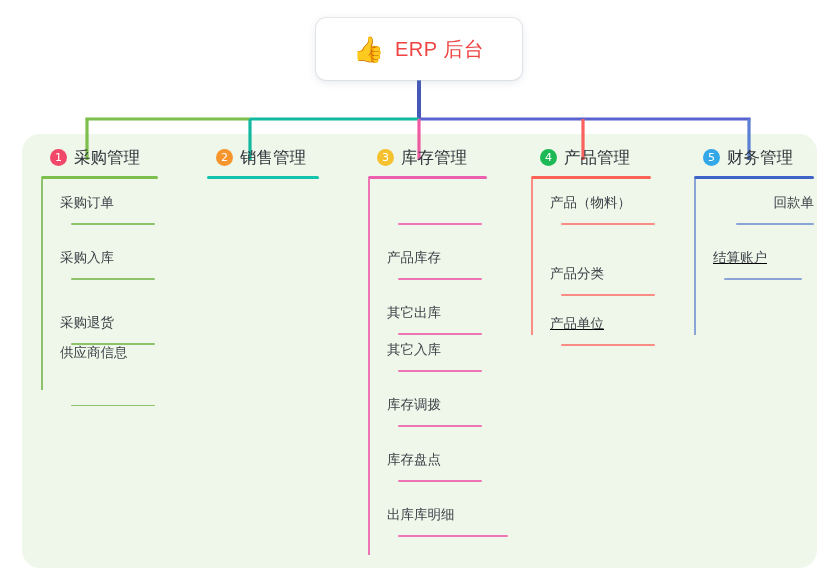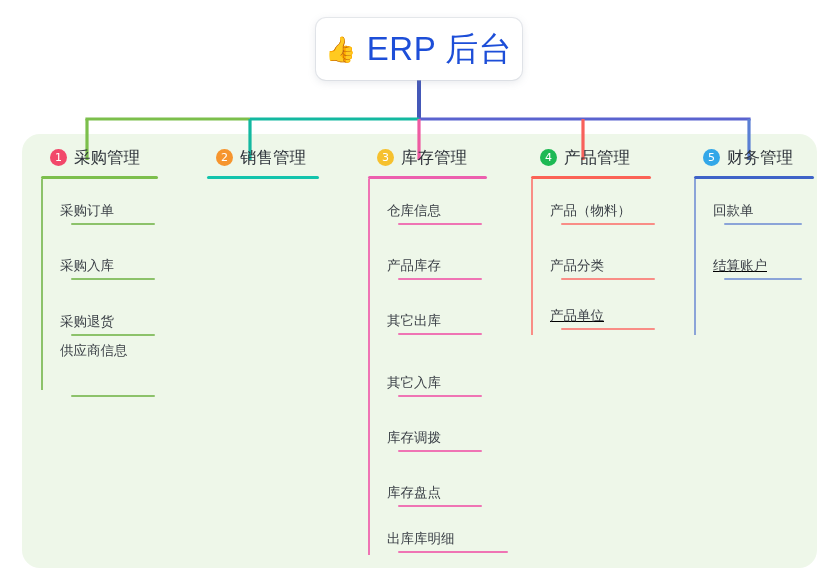--- a/index.html
+++ b/index.html
@@ -19,21 +19,21 @@
     width:206px; height:62px;
     background:#ffffff;
     border-radius:10px;
     box-shadow:0 2px 9px rgba(120,130,150,.20), 0 0 0 1px rgba(210,214,222,.45);
     display:flex;align-items:center;justify-content:center;
     gap:10px;
     box-sizing:border-box;
   }
   .root-emoji{font-size:25px;line-height:1;display:block;filter:saturate(1.05);}
   .root-title{
-    font-size:33px;color:#1d4ed8;letter-spacing:.5px;white-space:nowrap;
+    font-size:20px;color:#ef4444;letter-spacing:.5px;white-space:nowrap;
   }
 
   
   .panel{
     position:absolute;
     left:22px; top:134px;
     width:795px; height:434px;
     background:#eef7e9;
     border-radius:18px;
   }
@@ -66,21 +66,21 @@
   .branch{position:relative;margin-top:0;}
   .spine{position:absolute;left:11px;top:0;width:2px;}
   .leaf{
     position:relative;
     display:flex;flex-direction:column;justify-content:flex-end;
     box-sizing:border-box;
     padding-left:30px;
   }
   .leaf-label{
     font-size:13.5px;color:#3a3f46;white-space:nowrap;
-    line-height:16px;padding-bottom:4px;
+    line-height:16px;padding-bottom:12px;
   }
   .leaf-rule{height:2px;border-radius:1px;margin-left:11px;}
 </style>
 </head>
 <body>
 
 <div id="stage">
 
   <div class="panel"></div>
 
@@ -113,21 +113,21 @@
         <div class="branch">
           <div class="spine" style="background: rgb(140, 194, 106); height: 211px;"></div>
           <div class="leaf" style="height: 46px;">
             <div class="leaf-label">采购订单</div>
             <div class="leaf-rule" style="background: rgb(140, 194, 106); width: 84px;"></div>
           </div>
           <div class="leaf" style="height: 55px;">
             <div class="leaf-label">采购入库</div>
             <div class="leaf-rule" style="background: rgb(140, 194, 106); width: 84px;"></div>
           </div>
-          <div class="leaf" style="height: 56px;">
+          <div class="leaf" style="height: 65px;">
             <div class="leaf-label">采购退货</div>
             <div class="leaf-rule" style="background: rgb(140, 194, 106); width: 84px;"></div>
           </div>
           <div class="leaf" style="height: 61px; gap: 32px;">
             <div class="leaf-label">供应商信息</div>
             <div class="leaf-rule" style="background: rgb(140, 194, 106); width: 84px;"></div>
           </div>
         </div>
       </div>
       <div class="col" style="left: 196px;">
@@ -139,80 +139,79 @@
       </div>
       <div class="col" style="left: 357px;">
         <div class="col-head">
           <span class="badge" style="background: rgb(246, 193, 46);">3</span>
           <span class="col-title">库存管理</span>
         </div>
         <div class="head-rule" style="background: rgb(236, 95, 174); width: 119px;"></div>
         <div class="branch">
           <div class="spine" style="background: rgb(239, 116, 180); height: 376px;"></div>
           <div class="leaf" style="height: 46px;">
-            <div class="leaf-label">仓库信息</div>
             <div class="leaf-rule" style="background: rgb(239, 116, 180); width: 84px;"></div>
           </div>
           <div class="leaf" style="height: 55px;">
             <div class="leaf-label">产品库存</div>
             <div class="leaf-rule" style="background: rgb(239, 116, 180); width: 84px;"></div>
           </div>
           <div class="leaf" style="height: 55px;">
             <div class="leaf-label">其它出库</div>
             <div class="leaf-rule" style="background: rgb(239, 116, 180); width: 84px;"></div>
           </div>
-          <div class="leaf" style="height: 62px;">
+          <div class="leaf" style="height: 37px;">
             <div class="leaf-label">其它入库</div>
             <div class="leaf-rule" style="background: rgb(239, 116, 180); width: 84px;"></div>
           </div>
           <div class="leaf" style="height: 55px;">
             <div class="leaf-label">库存调拨</div>
             <div class="leaf-rule" style="background: rgb(239, 116, 180); width: 84px;"></div>
           </div>
           <div class="leaf" style="height: 55px;">
             <div class="leaf-label">库存盘点</div>
             <div class="leaf-rule" style="background: rgb(239, 116, 180); width: 84px;"></div>
           </div>
-          <div class="leaf" style="height: 46px;">
+          <div class="leaf" style="height: 55px;">
             <div class="leaf-label">出库库明细</div>
             <div class="leaf-rule" style="background: rgb(239, 116, 180); width: 110px;"></div>
           </div>
         </div>
       </div>
       <div class="col" style="left: 520px;">
         <div class="col-head">
           <span class="badge" style="background: rgb(29, 185, 84);">4</span>
           <span class="col-title">产品管理</span>
         </div>
         <div class="head-rule" style="background: rgb(251, 99, 86); width: 120px;"></div>
         <div class="branch">
           <div class="spine" style="background: rgb(249, 141, 134); height: 156px;"></div>
           <div class="leaf" style="height: 46px;">
             <div class="leaf-label">产品（物料）</div>
             <div class="leaf-rule" style="background: rgb(249, 141, 134); width: 94px;"></div>
           </div>
-          <div class="leaf" style="height: 55px;">
+          <div class="leaf" style="height: 71px;">
             <div class="leaf-label">产品分类</div>
             <div class="leaf-rule" style="background: rgb(249, 141, 134); width: 94px;"></div>
           </div>
           <div class="leaf" style="height: 50px; text-decoration: underline;">
             <div class="leaf-label">产品单位</div>
             <div class="leaf-rule" style="background: rgb(249, 141, 134); width: 94px;"></div>
           </div>
         </div>
       </div>
       <div class="col" style="left: 683px;">
         <div class="col-head">
           <span class="badge" style="background: rgb(51, 167, 232);">5</span>
           <span class="col-title">财务管理</span>
         </div>
         <div class="head-rule" style="background: rgb(63, 99, 200); width: 120px;"></div>
         <div class="branch">
           <div class="spine" style="background: rgb(139, 164, 216); height: 156px;"></div>
-          <div class="leaf" style="height: 46px;">
+          <div class="leaf" style="height: 46px; align-items: flex-end;">
             <div class="leaf-label">回款单</div>
             <div class="leaf-rule" style="background: rgb(139, 164, 216); width: 78px;"></div>
           </div>
           <div class="leaf" style="height: 55px; text-decoration: underline;">
             <div class="leaf-label">结算账户</div>
             <div class="leaf-rule" style="background: rgb(139, 164, 216); width: 78px;"></div>
           </div>
         </div>
       </div>
     </div>

